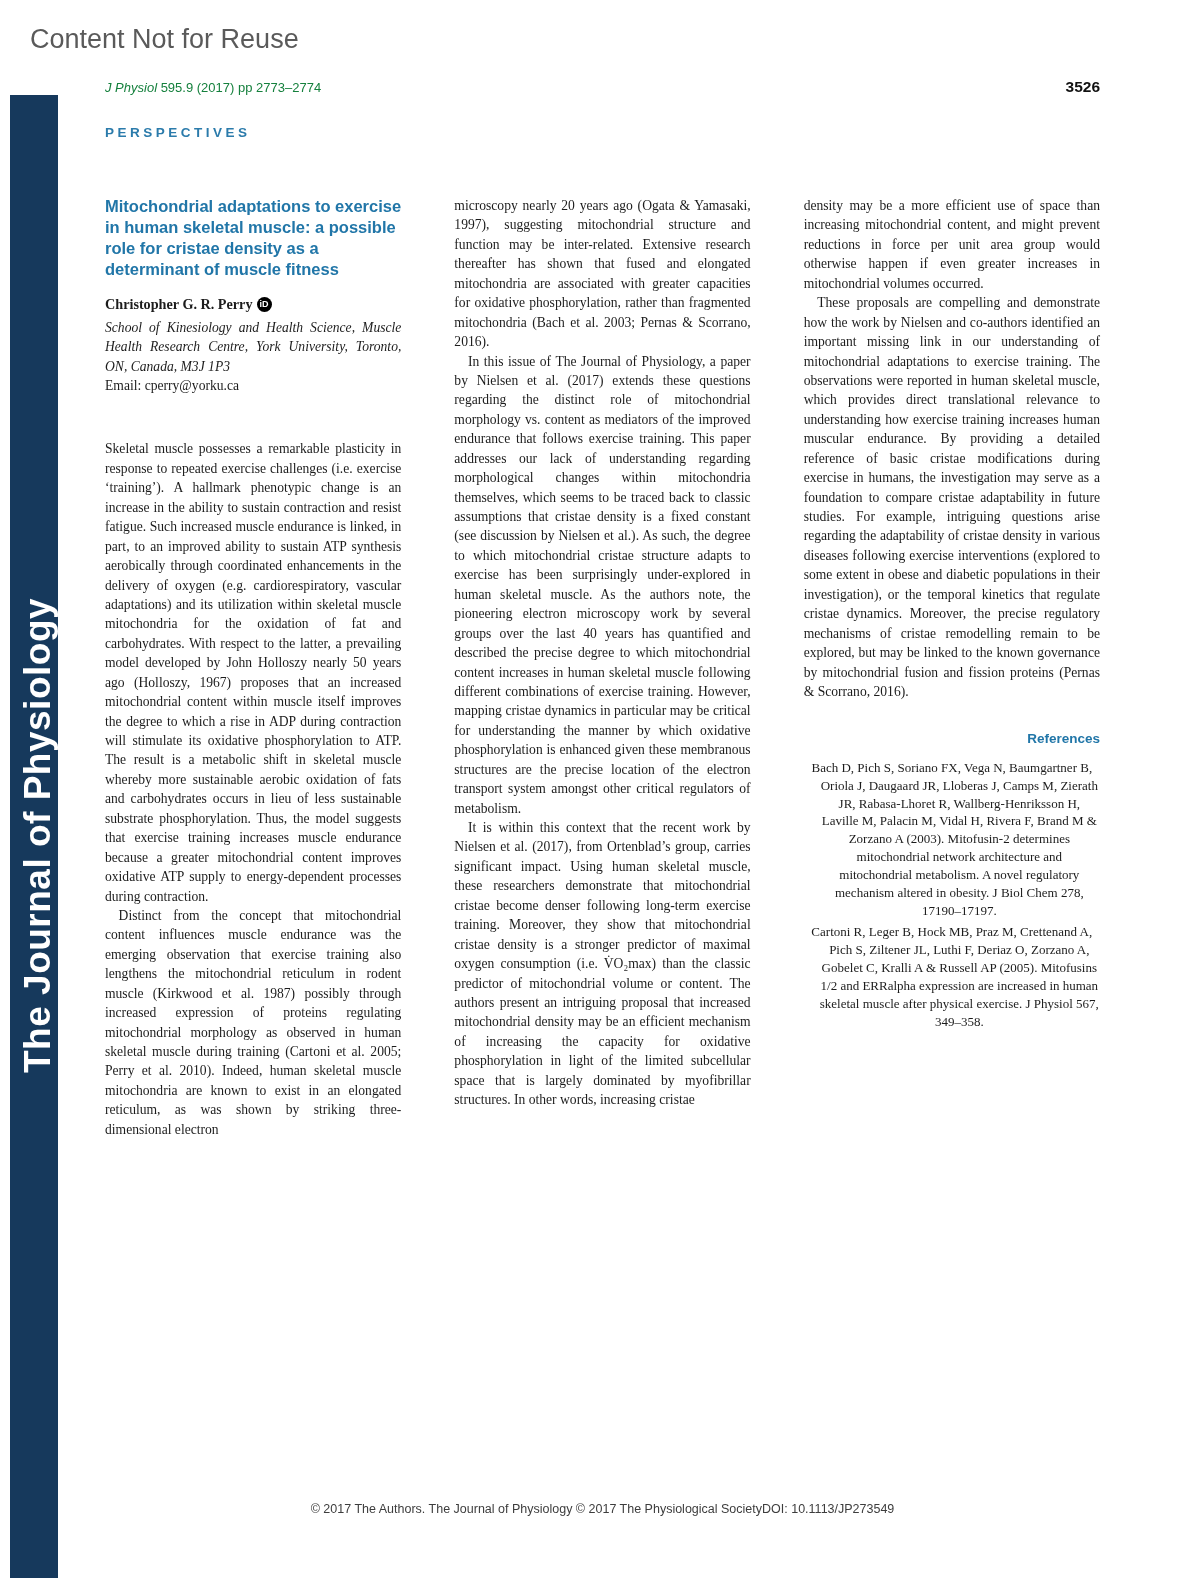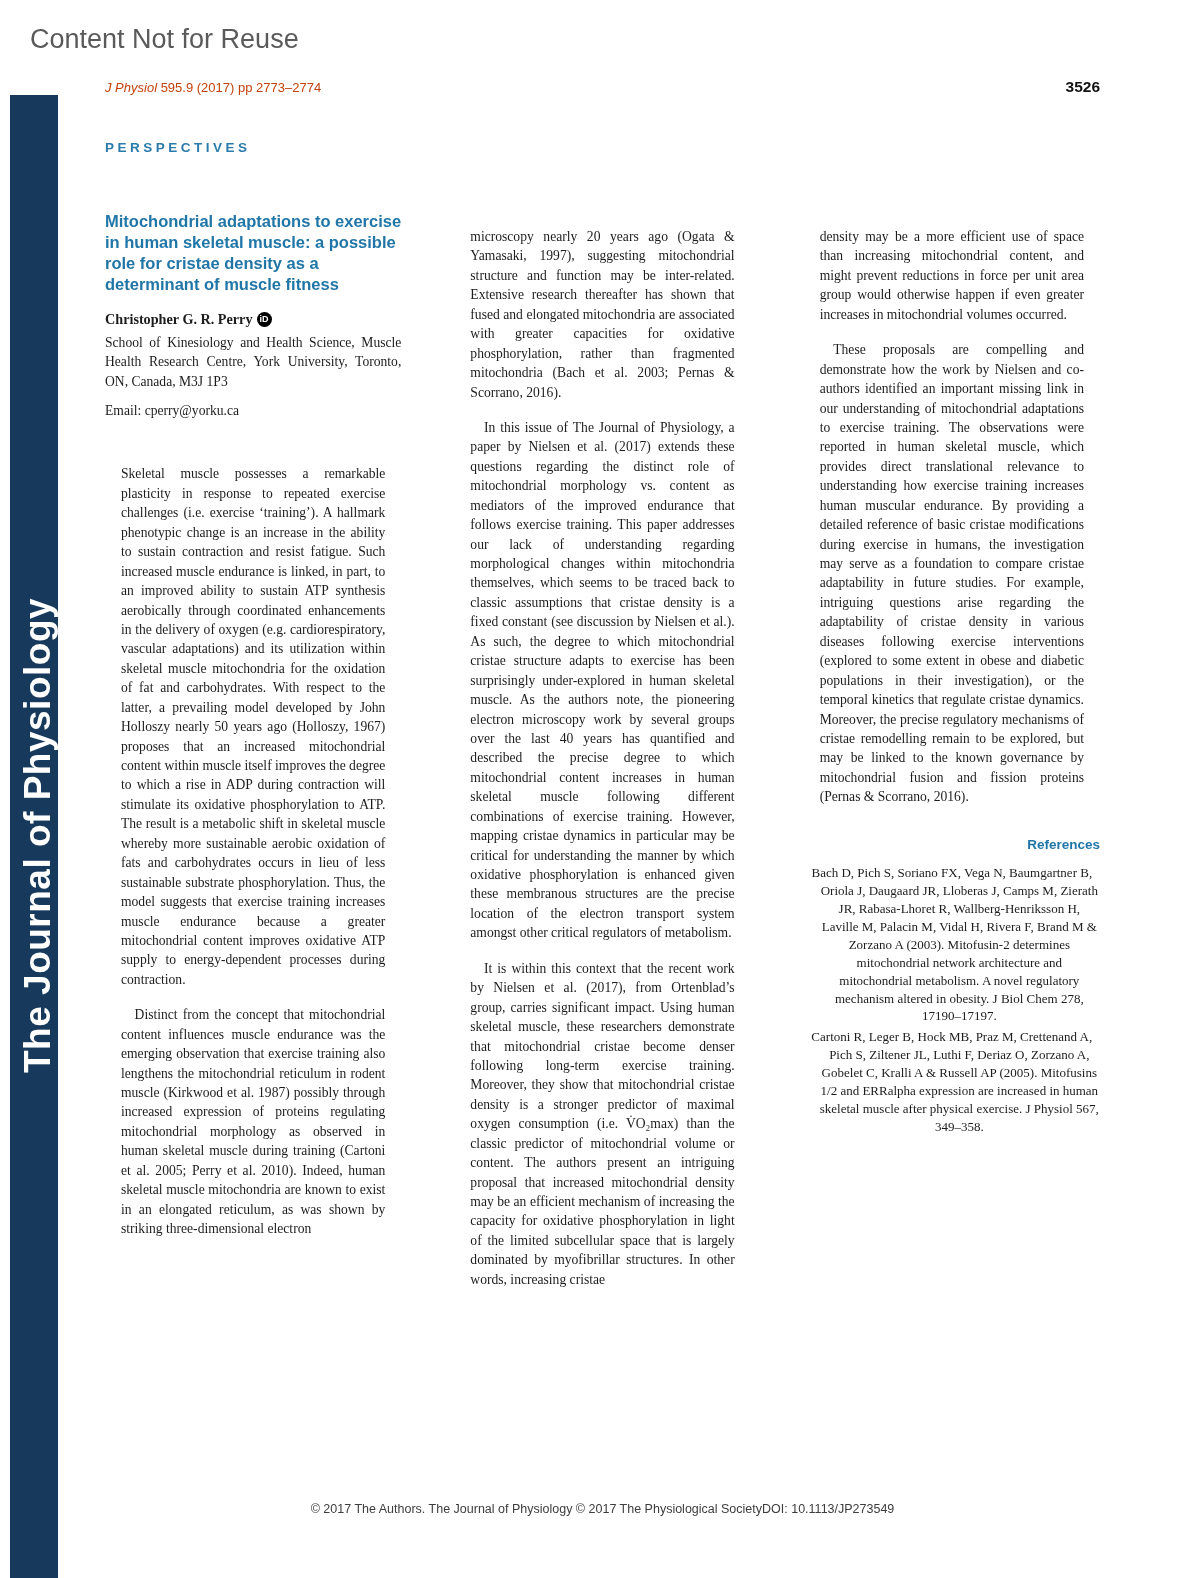--- a/index.html
+++ b/index.html
@@ -30,25 +30,25 @@
     font-weight: bold; font-size: 37px;
     color: #ffffff; letter-spacing: 0.5px;
   }
   .content {
     position: absolute; left: 105px; top: 78px; width: 995px;
   }
   .header-row {
     display: flex; justify-content: space-between; align-items: baseline;
     font-family: "Liberation Sans", sans-serif;
   }
-  .journal-cite { font-size: 13px; color: #c2410c; }
+  .journal-cite { font-size: 13px; color: #15803d; }
   .journal-cite .it { font-style: italic; }
   .page-number { font-weight: bold; font-size: 15.5px; color: #111111; }
   .section-label {
-    margin-top: 44px;
+    margin-top: 29px;
     font-family: "Liberation Sans", sans-serif;
     font-weight: bold; font-size: 13.5px;
     letter-spacing: 3.5px; color: #2b7bab;
   }
   .columns {
     display: flex; gap: 53px; margin-top: 56px;
   }
   .col {
     width: 309px;
     font-size: 13.6px; line-height: 1.43;
@@ -66,23 +66,23 @@
   }
   .orcid {
     display: inline-block; vertical-align: 2px;
     width: 15px; height: 15px; border-radius: 50%;
     background: #000000; color: #ffffff;
     font-family: "Liberation Sans", sans-serif;
     font-size: 9px; font-weight: bold;
     text-align: center; line-height: 15px;
     margin-left: 4px;
   }
-  .affiliation { margin-bottom: 10px; }
+  .affiliation { font-style: italic; }
   .email { text-align: left; margin-bottom: 44px; }
-  .paragraphs p { margin: 16px; }
+  .paragraphs p { margin: 0; }
   .paragraphs p + p { text-indent: 1em; }
   .refs-heading {
     font-family: "Liberation Sans", sans-serif;
     font-weight: bold; font-size: 13.5px; color: #2176a8;
     margin: 28px 0 10px 0; text-align: right;
   }
   .ref {
     padding-left: 15px; text-indent: -15px;
     font-size: 13px; line-height: 1.38;
     text-align: center; margin-bottom: 3px;

